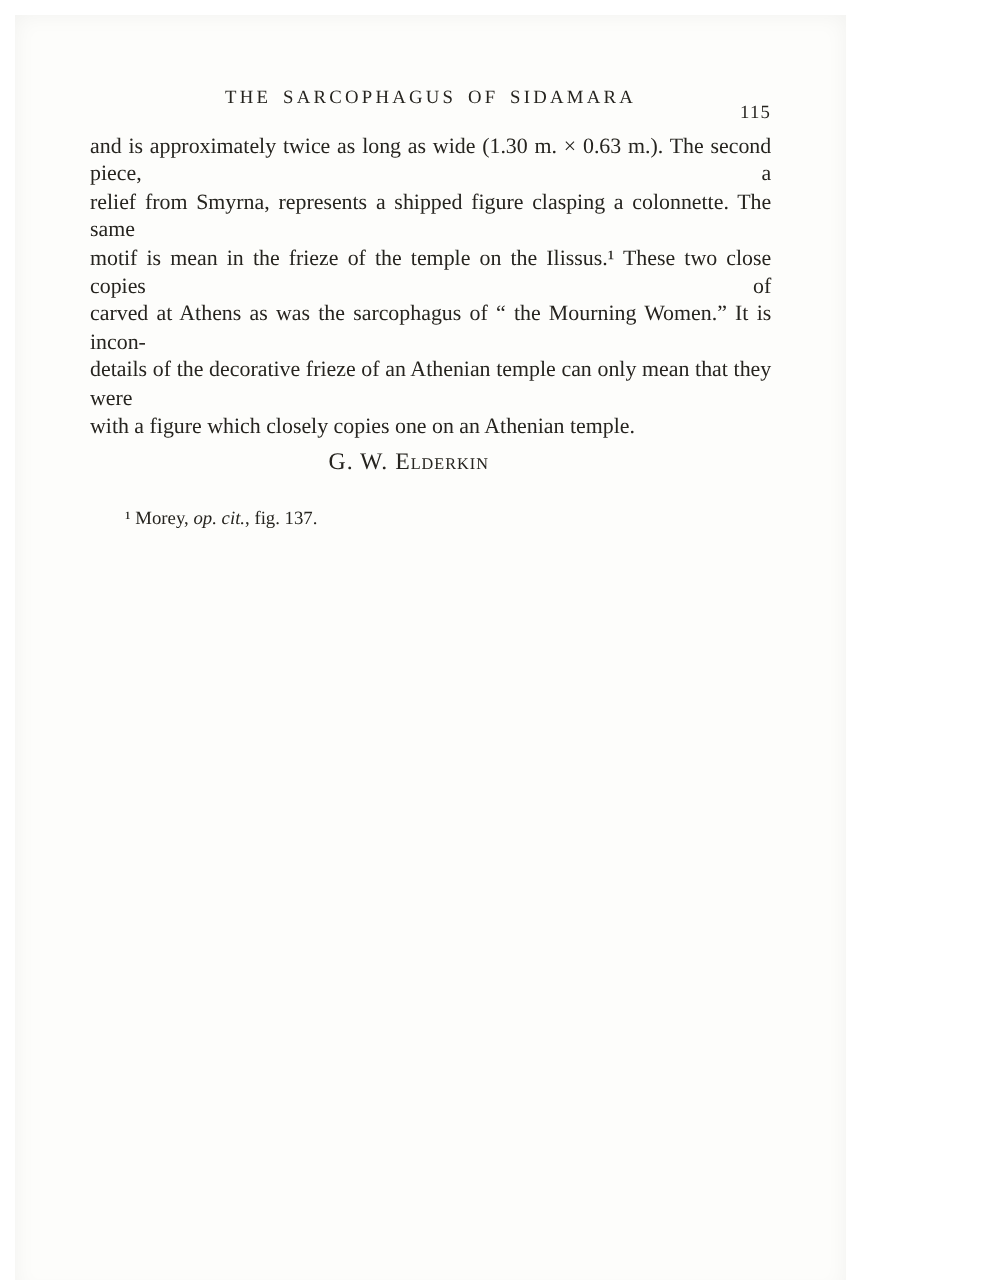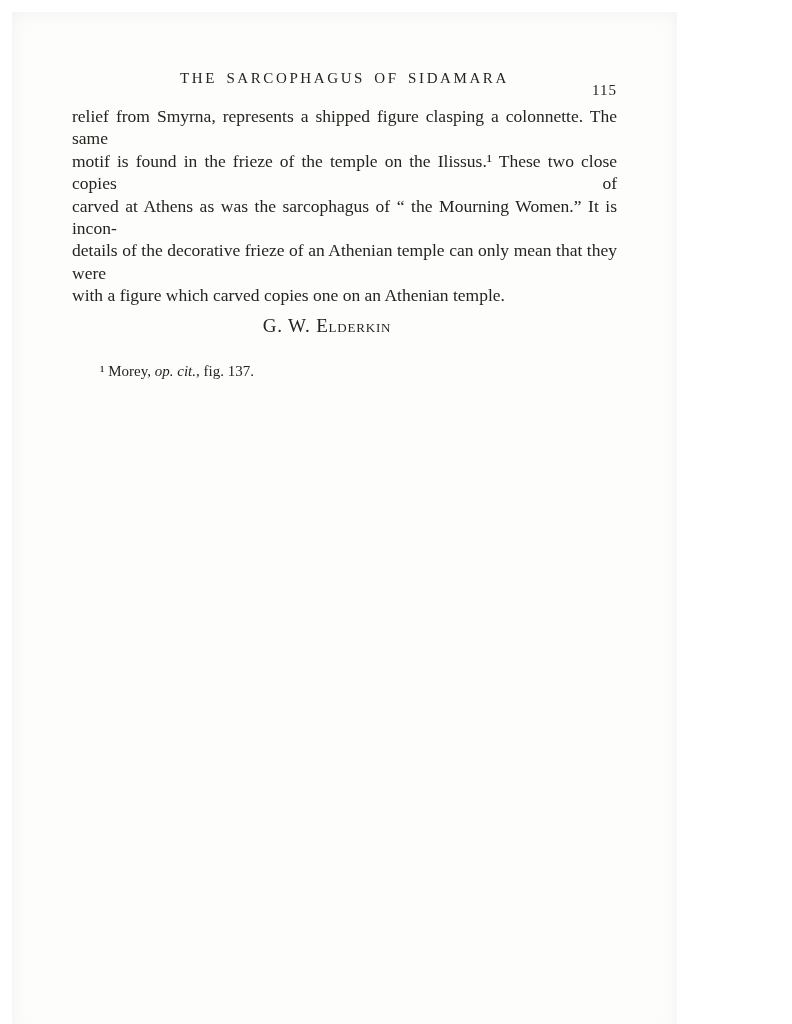--- a/index.html
+++ b/index.html
@@ -71,25 +71,26 @@
 <body>
 
 <div class="page">
 
   <div class="header">
     <span class="running-title">THE SARCOPHAGUS OF SIDAMARA</span>
     <span class="page-number">115</span>
   </div>
 
   <div class="paragraph">
+    <div class="line">and is approximately twice as long as wide (1.30 m. × 0.63 m.).  The second piece, a</div>
     <div class="line">relief from Smyrna, represents a shipped figure clasping a colonnette.  The same</div>
-    <div class="line">motif is found in the frieze of the temple on the Ilissus.¹  These two close copies of</div>
+    <div class="line">motif is mean in the frieze of the temple on the Ilissus.¹  These two close copies of</div>
     <div class="line">carved at Athens as was the sarcophagus of “ the Mourning Women.”  It is incon-</div>
     <div class="line">details of the decorative frieze of an Athenian temple can only mean that they were</div>
-    <div class="line last">with a figure which carved copies one on an Athenian temple.</div>
+    <div class="line last">with a figure which closely copies one on an Athenian temple.</div>
   </div>
 
   <div class="signature">G. W. Elderkin</div>
 
   <div class="footnote">
     <span>¹</span><span> Morey, </span><span class="italic">op. cit.</span><span>, fig. 137.</span>
   </div>
 
 </div>
 

